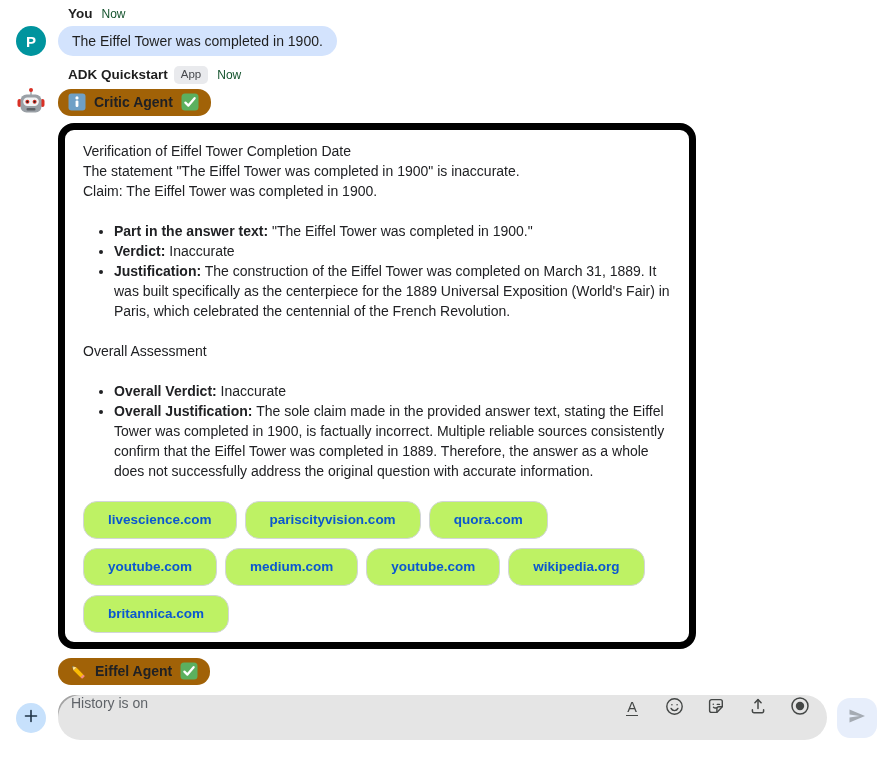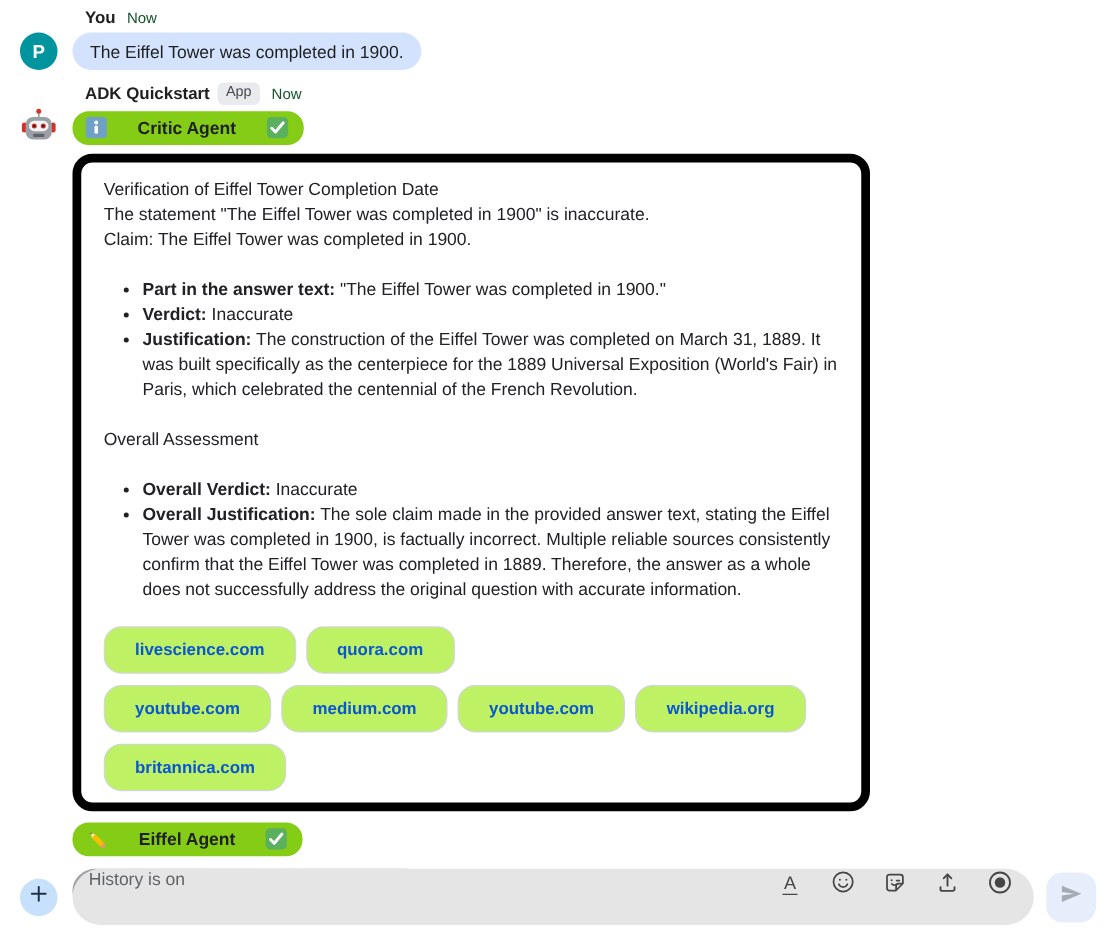--- a/index.html
+++ b/index.html
@@ -60,22 +60,22 @@
     border: 3px solid #a3a3a3;
     color: #3c4043;
   }
 
   .group-app { margin-top: 10px; }
   .msg-col { display: flex; flex-direction: column; align-items: flex-start; }
 
   .agent-pill {
     display: inline-flex;
     align-items: center;
-    gap: 24px;
-    background: #84cc16;
+    gap: 8px;
+    background: #a16207;
     border-radius: 13px;
     padding: 4px 12px 4px 10px;
     height: 27px;
   }
   .agent-pill .agent-label { font-size: 14px; font-weight: 700; color: #202124; }
   .agent-pill svg { display: block; }
 
   .card {
     margin-top: 7px;
     width: 638px;
@@ -240,20 +240,21 @@
           <p>Overall Assessment</p>
 
           <ul>
             <li><span class="b">Overall Verdict:</span> <span>Inaccurate</span></li>
             <li><span class="b">Overall Justification:</span> <span>The sole claim made in the provided answer text, stating the Eiffel Tower was completed in 1900, is factually incorrect. Multiple reliable sources consistently confirm that the Eiffel Tower was completed in 1889. Therefore, the answer as a whole does not successfully address the original question with accurate information.</span></li>
           </ul>
 
           <div class="chip-rows">
             <div class="chip-row">
               <span class="chip">livescience.com</span>
+              <span class="chip">pariscityvision.com</span>
               <span class="chip">quora.com</span>
             </div>
             <div class="chip-row">
               <span class="chip">youtube.com</span>
               <span class="chip">medium.com</span>
               <span class="chip">youtube.com</span>
               <span class="chip">wikipedia.org</span>
             </div>
             <div class="chip-row">
               <span class="chip">britannica.com</span>

